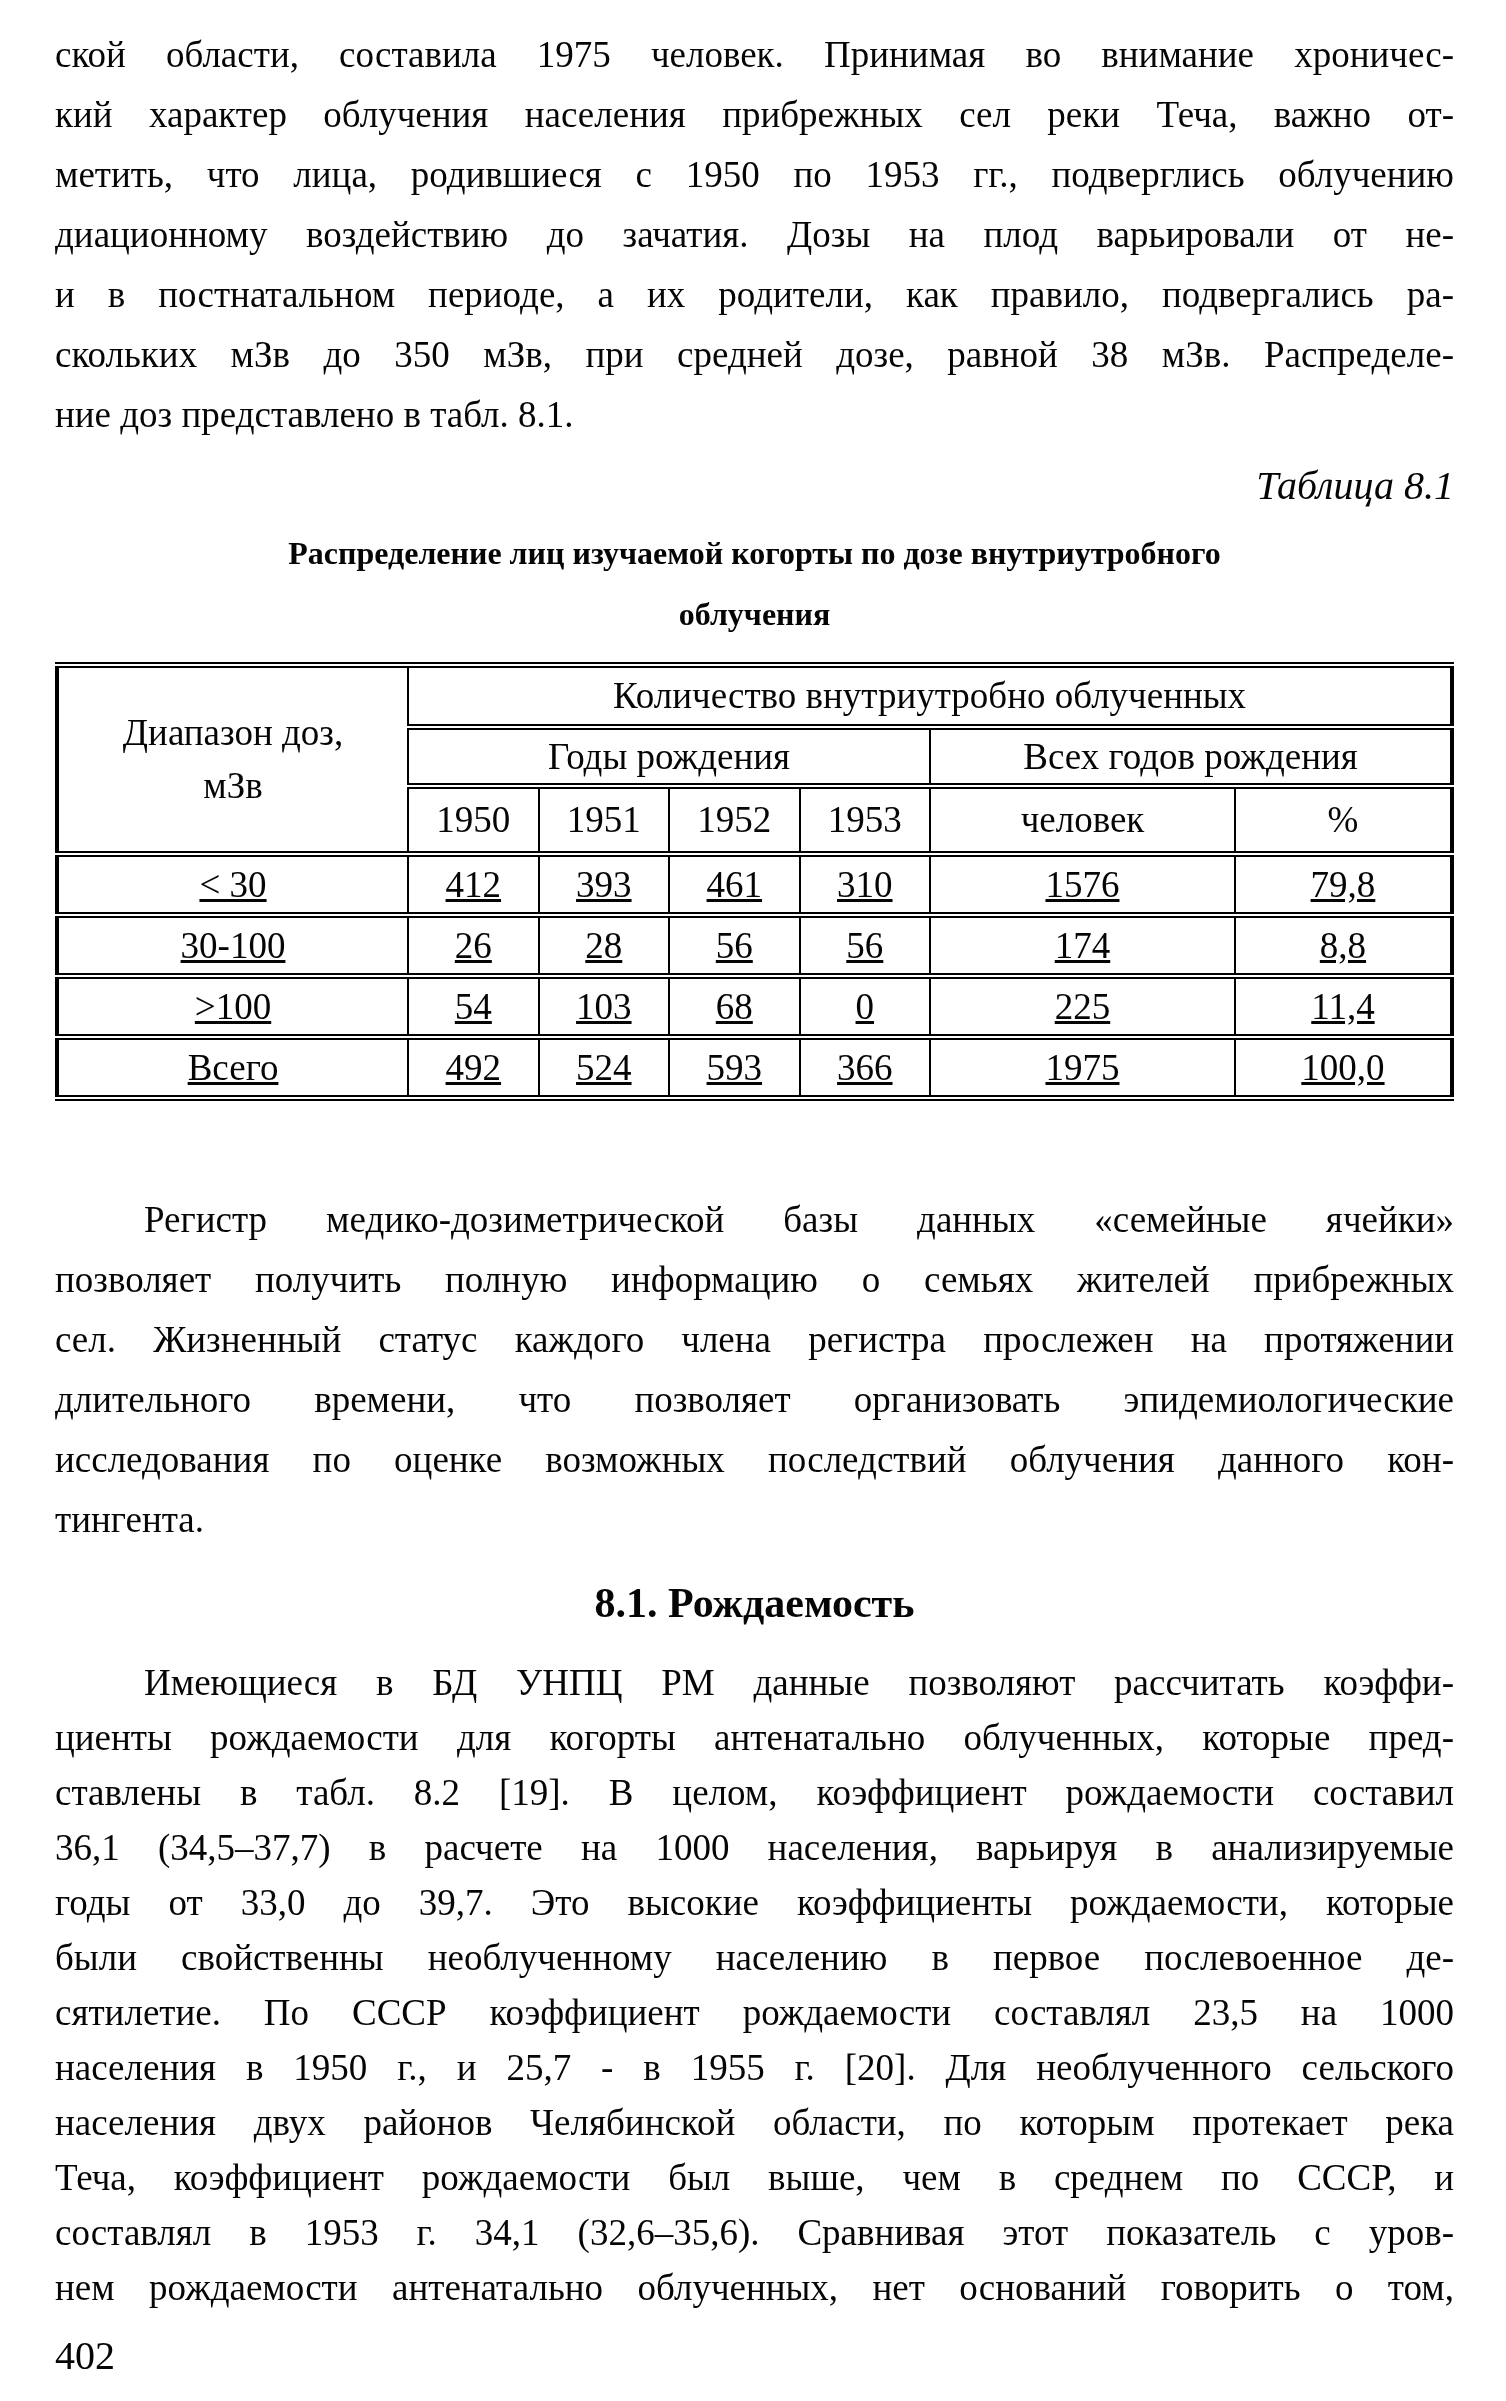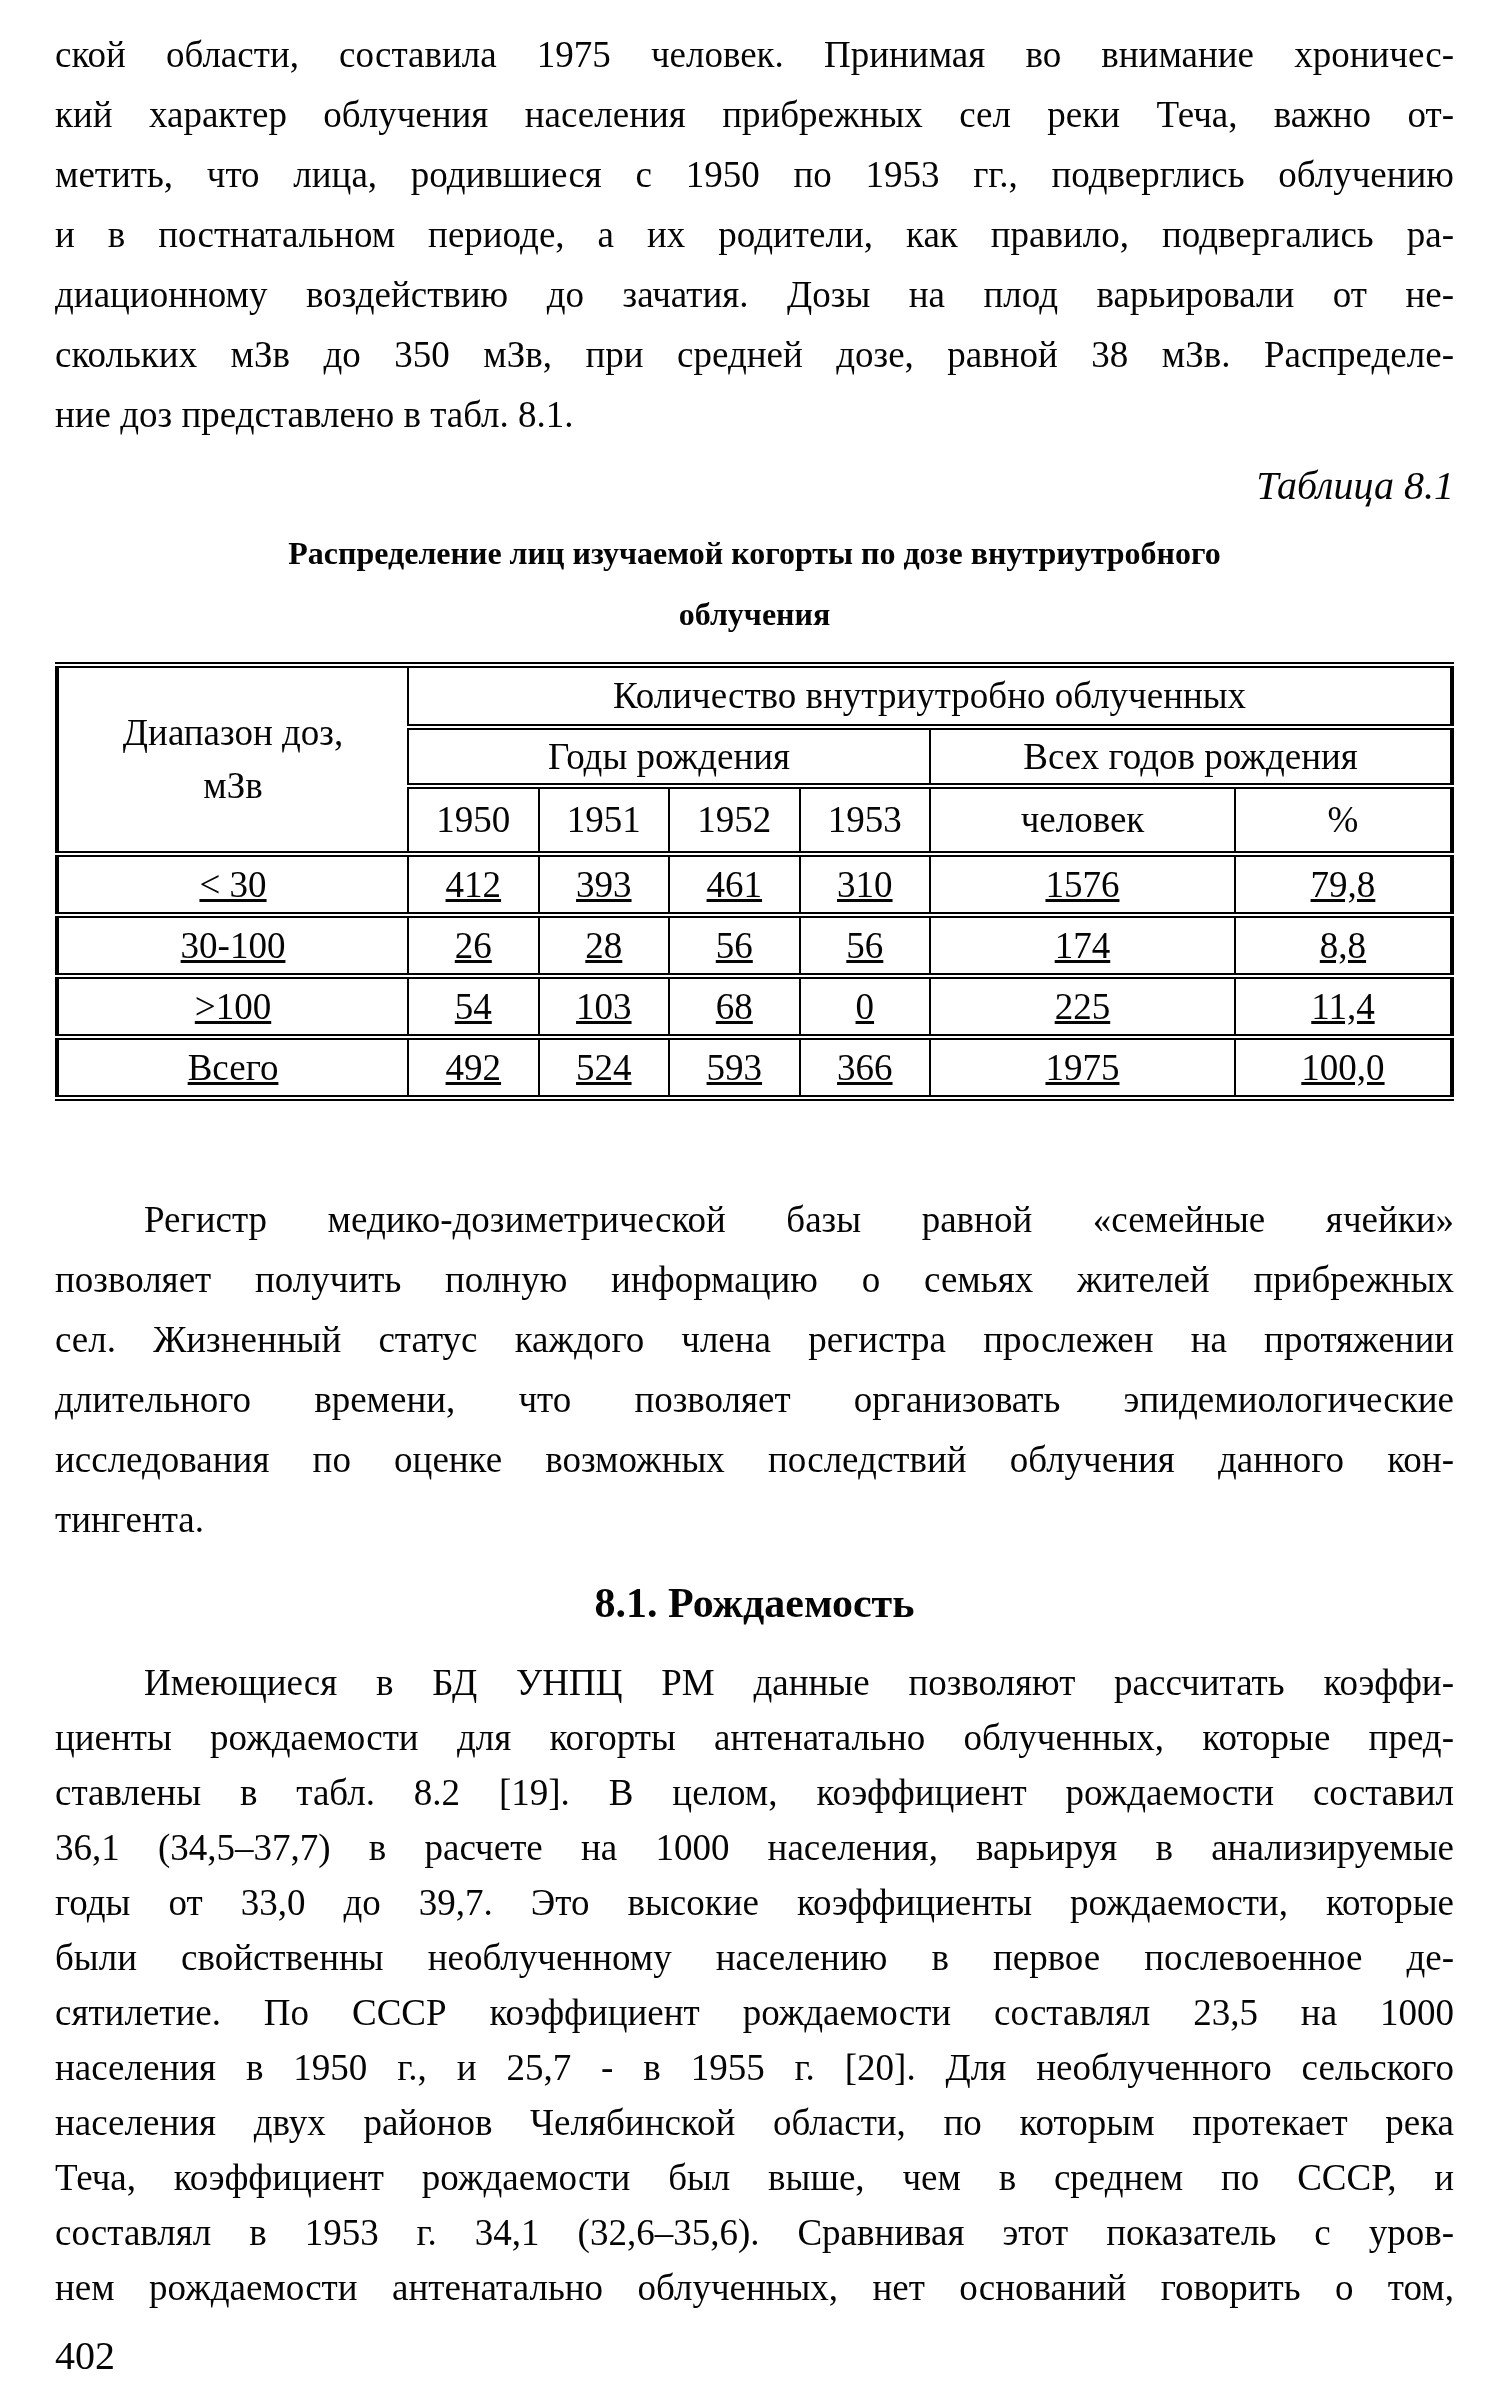--- a/index.html
+++ b/index.html
@@ -87,22 +87,22 @@
 </style>
 </head>
 <body>
 
 <div class="page">
 
   <div class="para p1">
     <div class="ln just">ской области, составила 1975 человек. Принимая во внимание хроничес-</div>
     <div class="ln just">кий характер облучения населения прибрежных сел реки Теча, важно от-</div>
     <div class="ln just">метить, что лица, родившиеся с 1950 по 1953 гг., подверглись облучению</div>
+    <div class="ln just">диационному воздействию до зачатия. Дозы на плод варьировали от не-</div>
     <div class="ln just">и в постнатальном периоде, а их родители, как правило, подвергались ра-</div>
-    <div class="ln just">диационному воздействию до зачатия. Дозы на плод варьировали от не-</div>
     <div class="ln just">скольких мЗв до 350 мЗв, при средней дозе, равной 38 мЗв. Распределе-</div>
     <div class="ln">ние доз представлено в табл. 8.1.</div>
   </div>
 
   <div class="tab-label">Таблица 8.1</div>
 
   <div class="tab-title">
     <div>Распределение лиц изучаемой когорты по дозе внутриутробного</div>
     <div>облучения</div>
   </div>
@@ -161,21 +161,21 @@
       <td>524</td>
       <td>593</td>
       <td>366</td>
       <td>1975</td>
       <td>100,0</td>
     </tr>
   </tbody>
     </table>
 
   <div class="para p2">
-    <div class="ln just indent">Регистр медико-дозиметрической базы равной «семейные ячейки»</div>
+    <div class="ln just indent">Регистр медико-дозиметрической базы данных «семейные ячейки»</div>
     <div class="ln just">позволяет получить полную информацию о семьях жителей прибрежных</div>
     <div class="ln just">сел. Жизненный статус каждого члена регистра прослежен на протяжении</div>
     <div class="ln just">длительного времени, что позволяет организовать эпидемиологические</div>
     <div class="ln just">исследования по оценке возможных последствий облучения данного кон-</div>
     <div class="ln">тингента.</div>
   </div>
 
   <div class="heading">8.1. Рождаемость</div>
 
   <div class="para p3">

